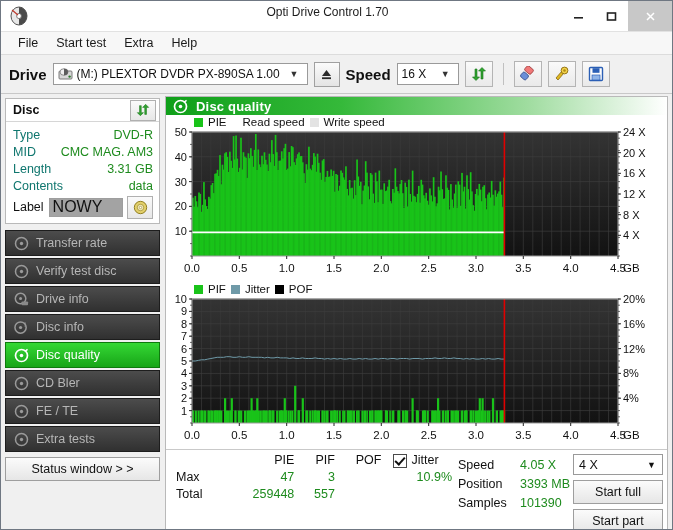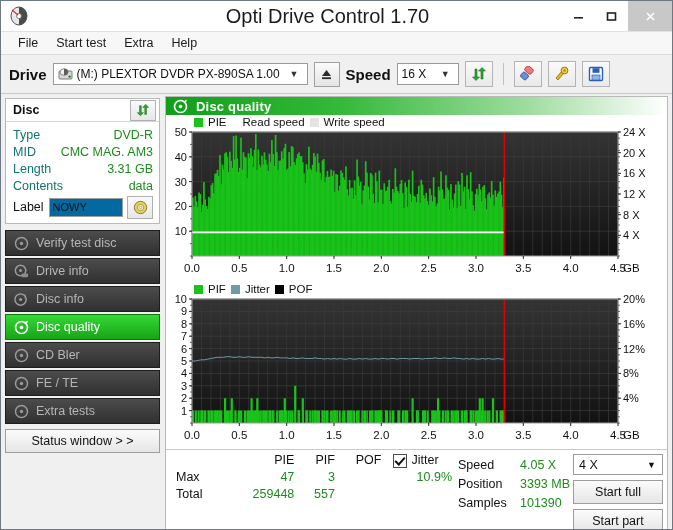--- a/index.html
+++ b/index.html
@@ -6,21 +6,21 @@
   body{font-family:"Liberation Sans",sans-serif;}
   #app{
     position:relative;width:673px;height:530px;overflow:hidden;
     background:#f0f0f0;border:1px solid #6f7782;box-sizing:border-box;
   }
   
   .titlebar{height:30px;background:#ffffff;position:relative;border-bottom:1px solid #e2e2e2;}
   .app-icon{position:absolute;left:8px;top:5px;width:20px;height:20px;}
   .title-text{
     position:absolute;left:0;right:18px;top:4px;text-align:center;
-    font-size:20px;color:#1c1c1c;
+    font-size:12px;color:#1c1c1c;
   }
   .winbtns{position:absolute;right:0;top:0;display:flex;height:30px;}
   .winbtn{width:33px;height:30px;display:flex;align-items:center;justify-content:center;
     font-size:13px;color:#222;}
   .winbtn.close{width:44px;background:#c8c8c8;color:#fff;font-size:15px;}
   
   .menubar{height:22px;background:#f7f7f7;display:flex;align-items:center;padding-left:8px;
     border-bottom:1px solid #dcdcdc;}
   .menuitem{font-size:12.5px;color:#1a1a1a;padding:2px 9px;}
   
@@ -49,21 +49,21 @@
   .disc-head{height:22px;display:flex;align-items:center;padding:0 3px 0 7px;border-bottom:1px solid #d6d6d6;}
   .disc-head .t{font-size:12.5px;font-weight:bold;color:#101010;}
   .disc-head .rbtn{margin-left:auto;width:24px;height:19px;border:1px solid #b0b0b0;
     background:linear-gradient(#fafafa,#e7e7e7);display:flex;align-items:center;justify-content:center;}
   .disc-rows{padding:4px 6px 5px 7px;}
   .drow{display:flex;align-items:center;height:17px;font-size:12.5px;}
   .drow .k{color:#0f766e;}
   .drow .v{margin-left:auto;color:#1e8b1e;}
   .labelrow{display:flex;align-items:center;height:22px;margin-top:2px;}
   .labelrow .k{font-size:12.5px;color:#111;margin-right:5px;}
-  .lbl-input{flex:1;height:19px;border:1px solid #9e9e9e;background:#0369a1;font-size:11px;
+  .lbl-input{flex:1;height:19px;border:1px solid #9e9e9e;background:#a3a3a3;font-size:16px;
     color:#111;padding:0 3px;display:flex;align-items:center;box-sizing:border-box;}
   .cdbtn{width:24px;height:21px;margin-left:4px;border:1px solid #b0b0b0;
     background:linear-gradient(#fafafa,#e7e7e7);display:flex;align-items:center;justify-content:center;}
   
   .nav{margin-top:6px;}
   .navitem{
     height:26px;margin-bottom:2px;display:flex;align-items:center;padding-left:8px;
     background:linear-gradient(#4c4c4c,#303030);border:1px solid #1d1d1d;
     color:#b6b6b6;font-size:12.5px;box-sizing:border-box;
   }
@@ -240,20 +240,29 @@
                 <circle cx="8" cy="8" r="6.6" fill="#e2cf6a" stroke="#8d7a1a" stroke-width="1"></circle>
                 <circle cx="8" cy="8" r="3.4" fill="#f6efc0" stroke="#8d7a1a" stroke-width=".7"></circle>
                 <circle cx="8" cy="8" r="1.3" fill="#fff" stroke="#8d7a1a" stroke-width=".6"></circle>
               </svg>
             </span>
           </div>
         </div>
       </div>
 
       <div class="nav">
+        <div class="navitem">
+          <span class="nicon">
+            <svg width="15" height="15" viewBox="0 0 16 16">
+                <circle cx="8" cy="8" r="6.4" fill="none" stroke="#9a9a9a" stroke-width="1.6"></circle>
+                <circle cx="8" cy="8" r="1.8" fill="#9a9a9a"></circle>
+              </svg>
+          </span>
+          <span>Transfer rate</span>
+        </div>
         <div class="navitem">
           <span class="nicon">
             <svg width="15" height="15" viewBox="0 0 16 16">
                 <circle cx="8" cy="8" r="6.4" fill="none" stroke="#9a9a9a" stroke-width="1.6"></circle>
                 <circle cx="8" cy="8" r="1.8" fill="#9a9a9a"></circle>
               </svg>
           </span>
           <span>Verify test disc</span>
         </div>
         <div class="navitem">

